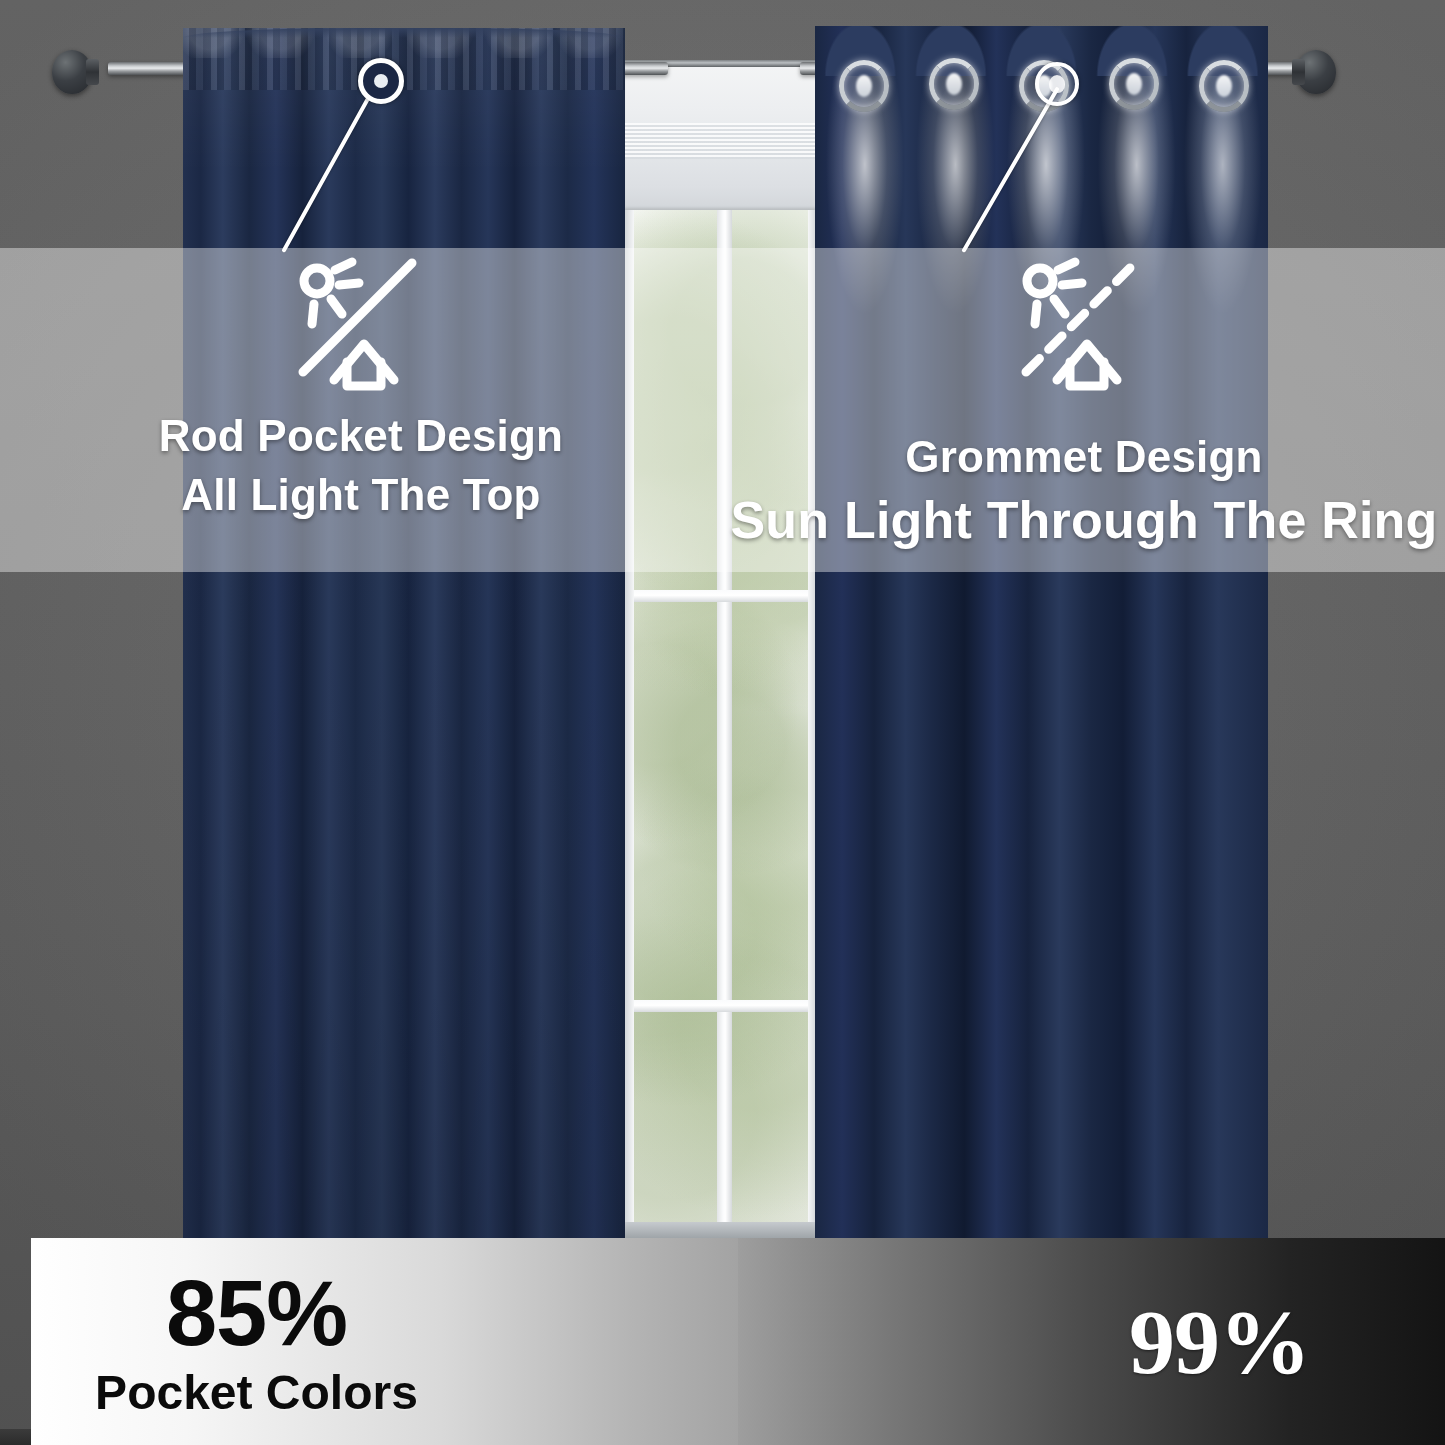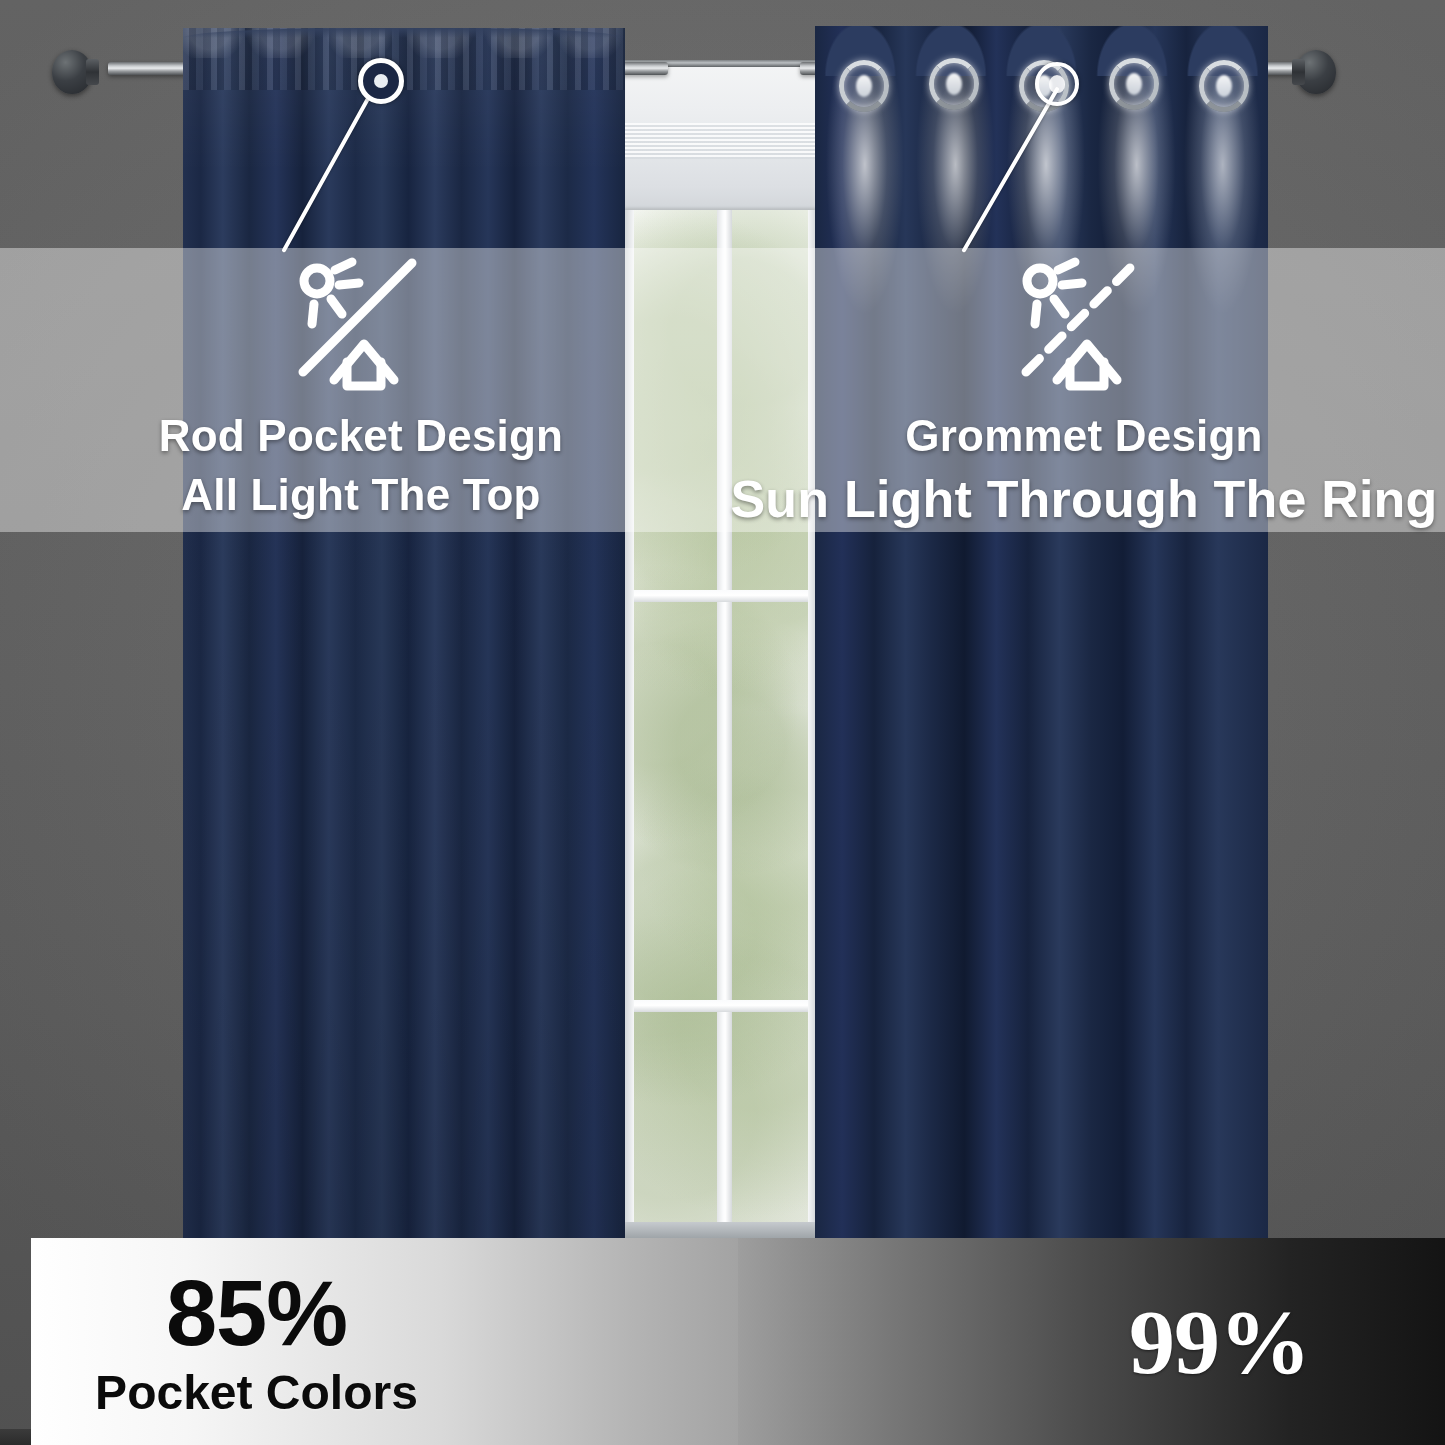--- a/index.html
+++ b/index.html
@@ -181,29 +181,29 @@
   }
   .grommet-hole{
     position:absolute;left:50%;top:50%;transform:translate(-50%,-50%);
     width:16px;height:22px;border-radius:50% 50% 50% 50%;
     background:linear-gradient(180deg,rgba(255,255,255,0.95),rgba(235,240,245,0.75));
     filter:blur(1px);
   }
 
   
   .info-band{
-    position:absolute;left:0;top:248px;width:1445px;height:284px;
+    position:absolute;left:0;top:248px;width:1445px;height:324px;
     background:rgba(255,255,255,0.40);
   }
   .info-col{
     position:absolute;top:0;height:100%;
     display:flex;flex-direction:column;align-items:center;justify-content:flex-start;
   }
   .info-left{left:0;width:722px;}
-  .info-right{left:723px;width:722px;}
+  .info-right{left:723px;width:722px;gap:21px;}
   .feat-icon{margin-top:4px;}
   .feat-lines{
     margin-top:14px;text-align:center;color:#ffffff;
     font-weight:bold;letter-spacing:.2px;line-height:1.16;
     text-shadow:0 2px 4px rgba(0,0,0,0.40);
   }
   .feat-line1{font-size:44px;display:block;}
   .feat-line2{font-size:44px;display:block;margin-top:8px;}
   .info-right .feat-line2{font-size:52px;}
 

